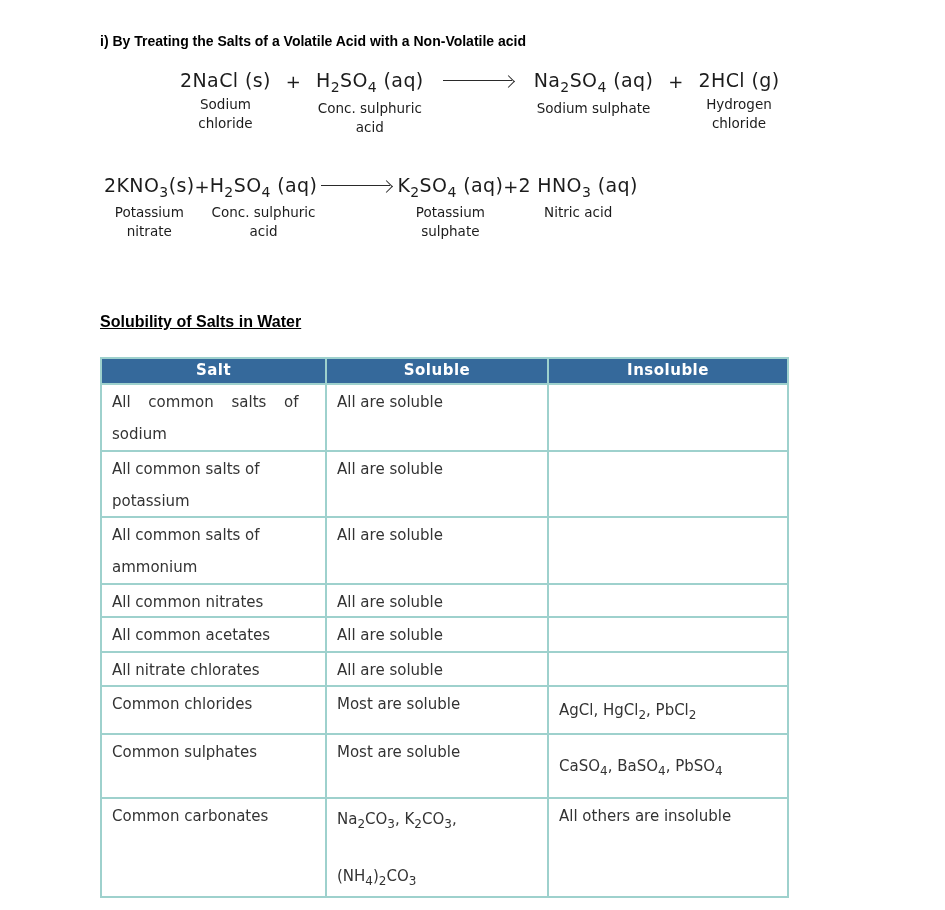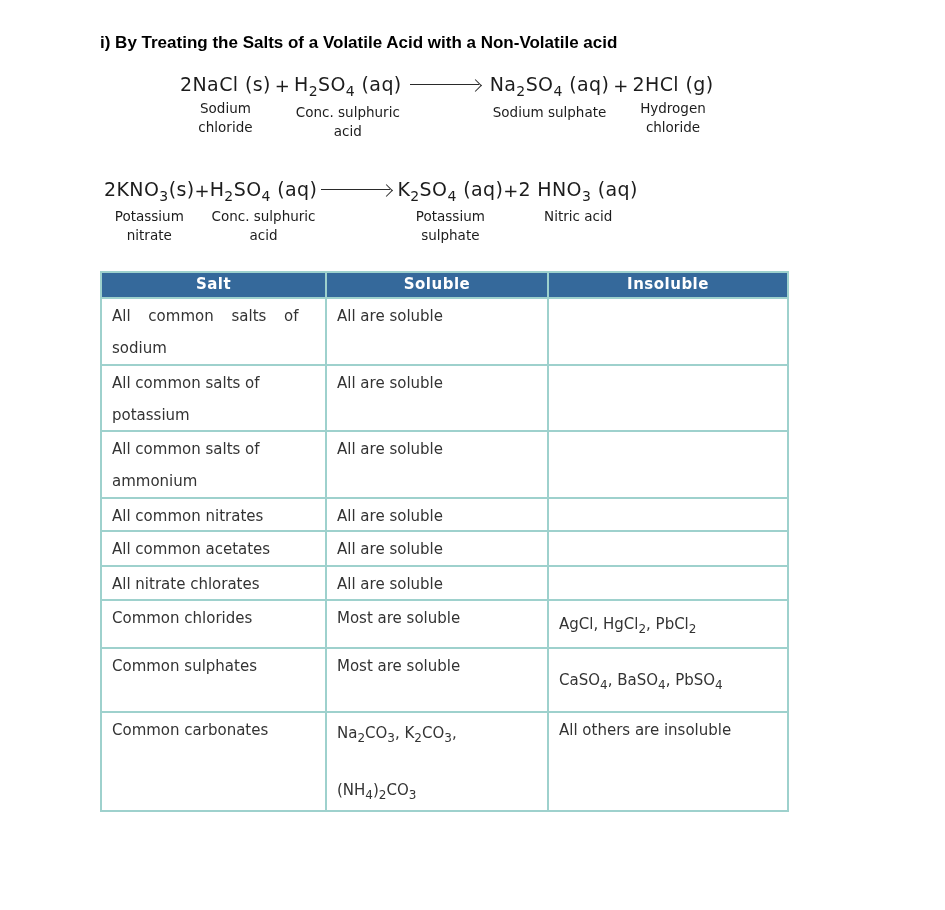--- a/index.html
+++ b/index.html
@@ -6,25 +6,25 @@
   * { box-sizing:border-box; }
   html,body { margin:0; padding:0; }
   body {
     width:945px; height:910px; background:#ffffff; overflow:hidden;
     font-family:"DejaVu Sans", sans-serif; color:#1c1c1c;
   }
   .page { padding:33px 0 0 100px; width:945px; }
 
   .title {
     font-family:"Liberation Sans", sans-serif;
-    font-size:17px; font-weight:bold; color:#000; margin:0;
+    font-size:14px; font-weight:bold; color:#000; margin:0;
   }
 
   .eq { display:flex; align-items:flex-start; }
-  .eq1 { margin:20px 0 0 80px; gap:4px; }
+  .eq1 { margin:20px 0 0 80px; gap:15px; }
   .eq2 { margin:37px 0 0 4px; }
   .term { display:flex; flex-direction:column; align-items:center; }
   .formula { font-size:19px; white-space:nowrap; letter-spacing:0.4px; }
   .formula sub { font-size:14px; }
   .lbl {
     font-size:13.5px; margin-top:4px; text-align:center;
     white-space:pre-line; line-height:1.4; color:#1c1c1c;
   }
   .op { font-size:18px; padding-top:2px; }
   .arrow { position:relative; width:72px; height:24px; margin:0 4px; flex:none; }
@@ -112,20 +112,21 @@
         <div class="lbl">Potassium
 sulphate</div>
       </div>
       <div class="op">+</div>
       <div class="term">
         <div class="formula">2 HNO<sub>3</sub> (aq)</div>
         <div class="lbl">Nitric acid</div>
       </div>
     </div>
 
+  <h4 class="subheading">Solubility of Salts in Water</h4>
 
   <table class="sol">
     <colgroup>
       <col style="width:225px">
       <col style="width:222px">
       <col style="width:240px">
     </colgroup>
     <thead>
       <tr>
         <th>Salt</th>

